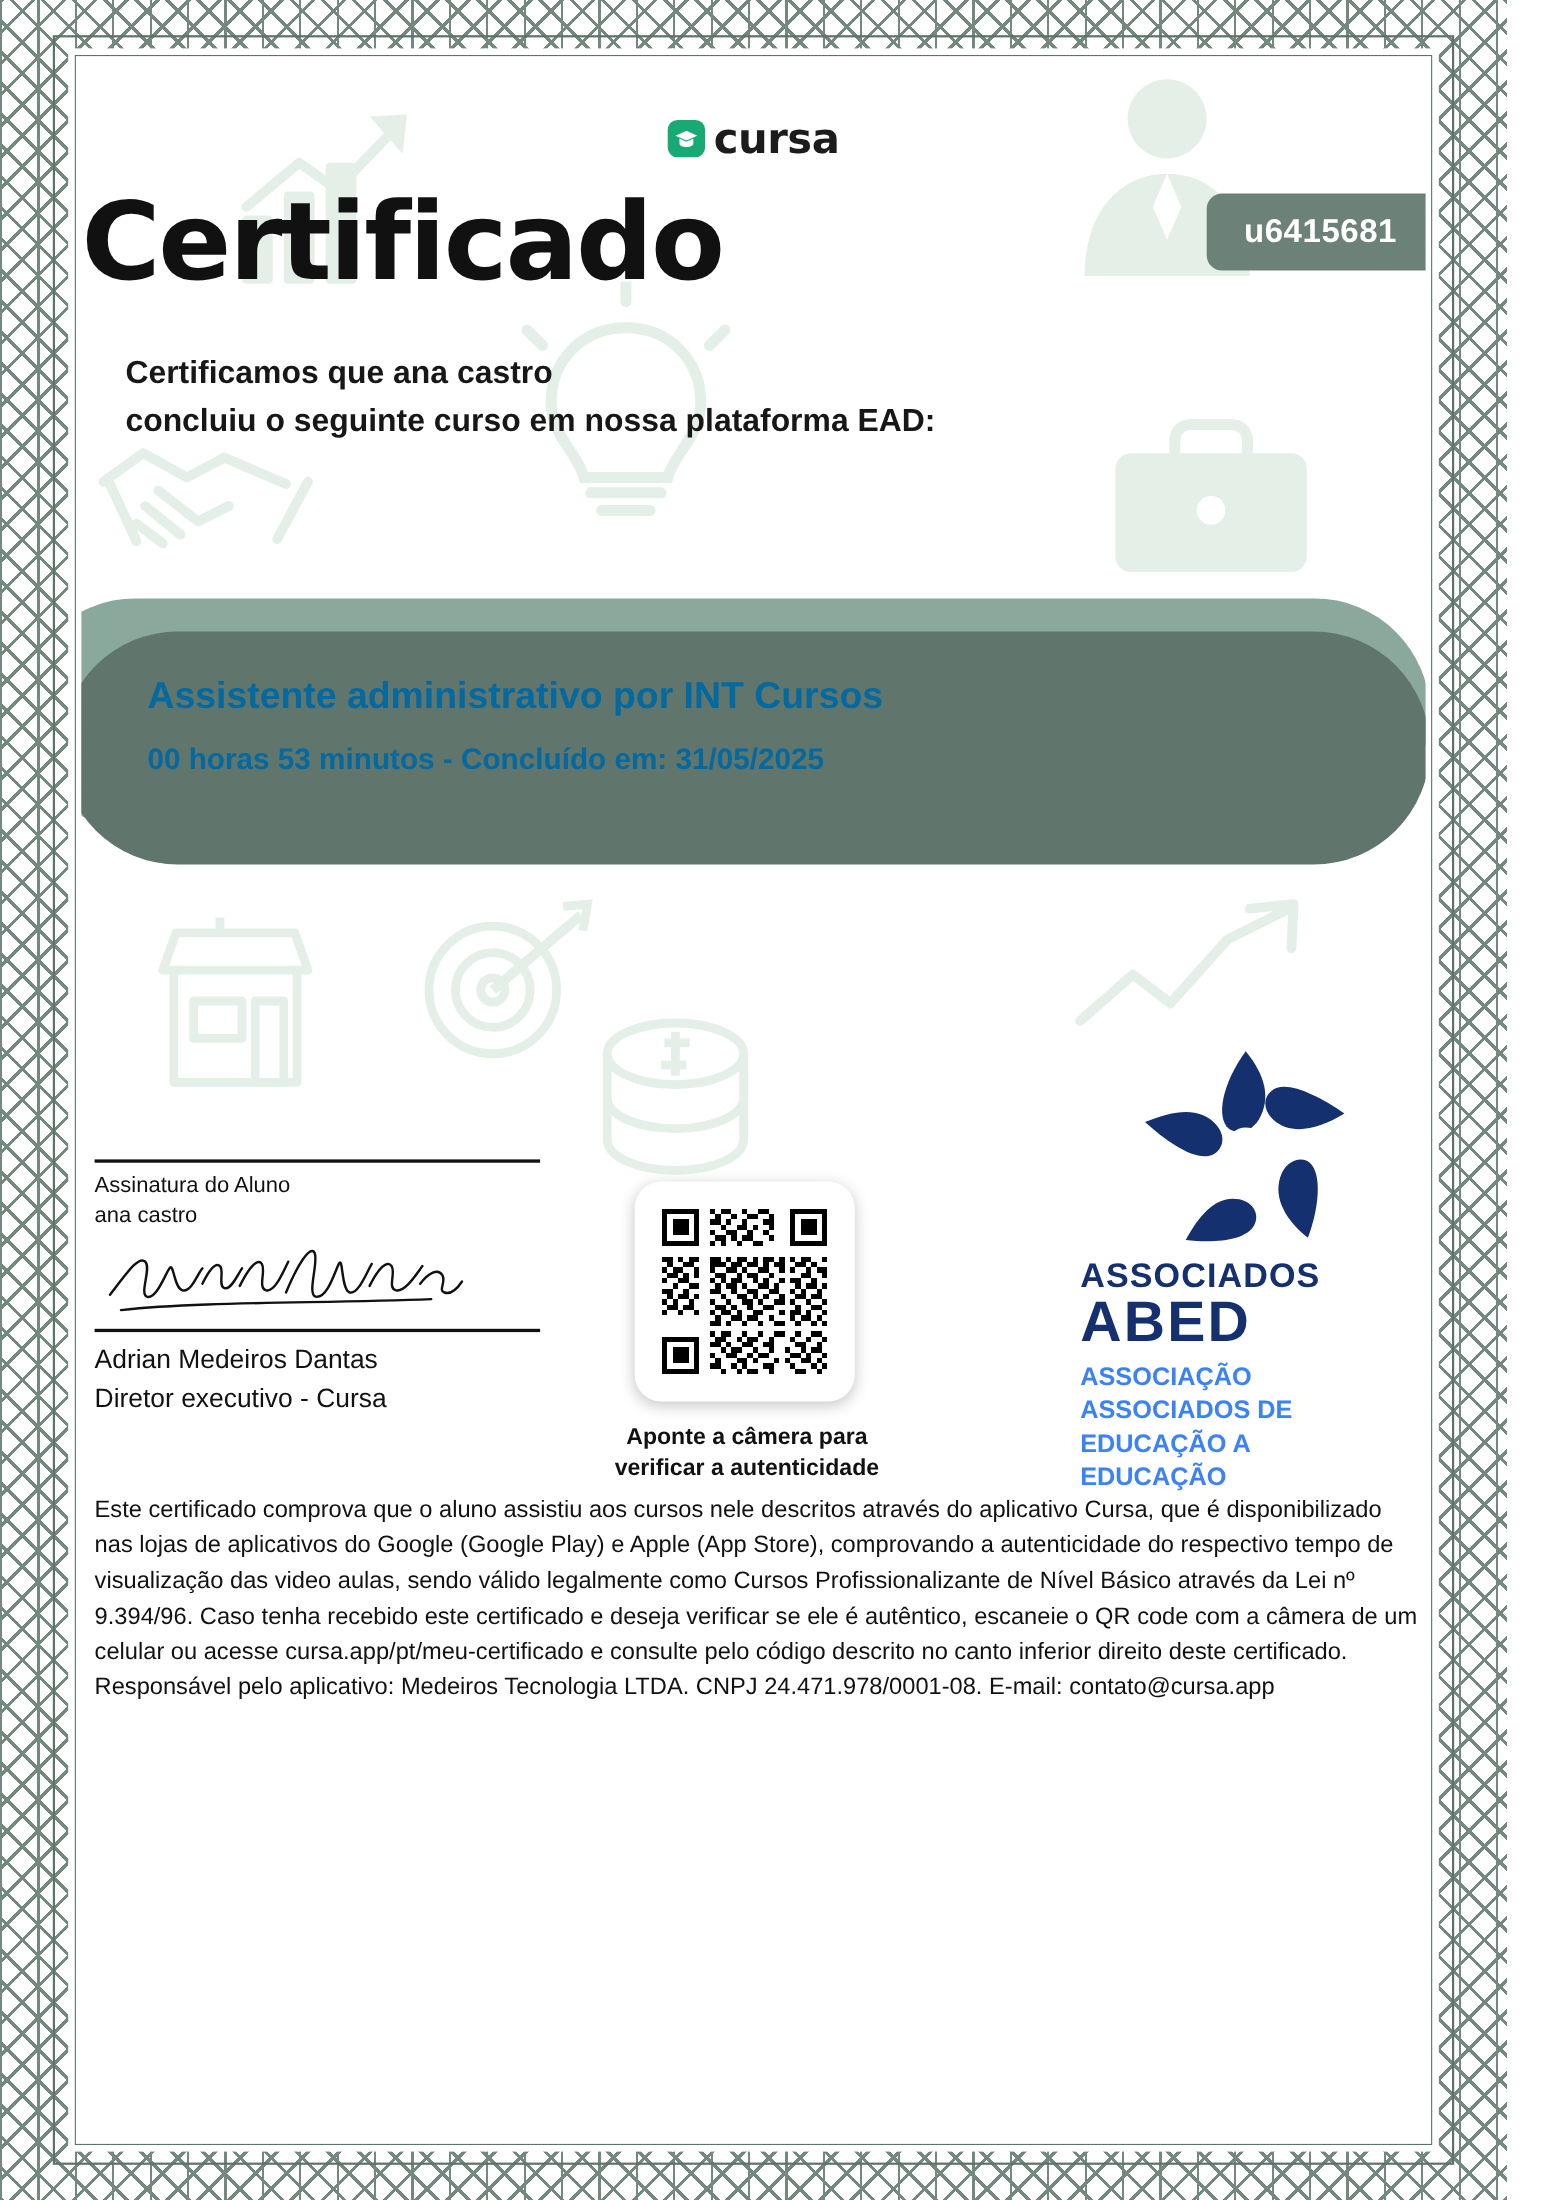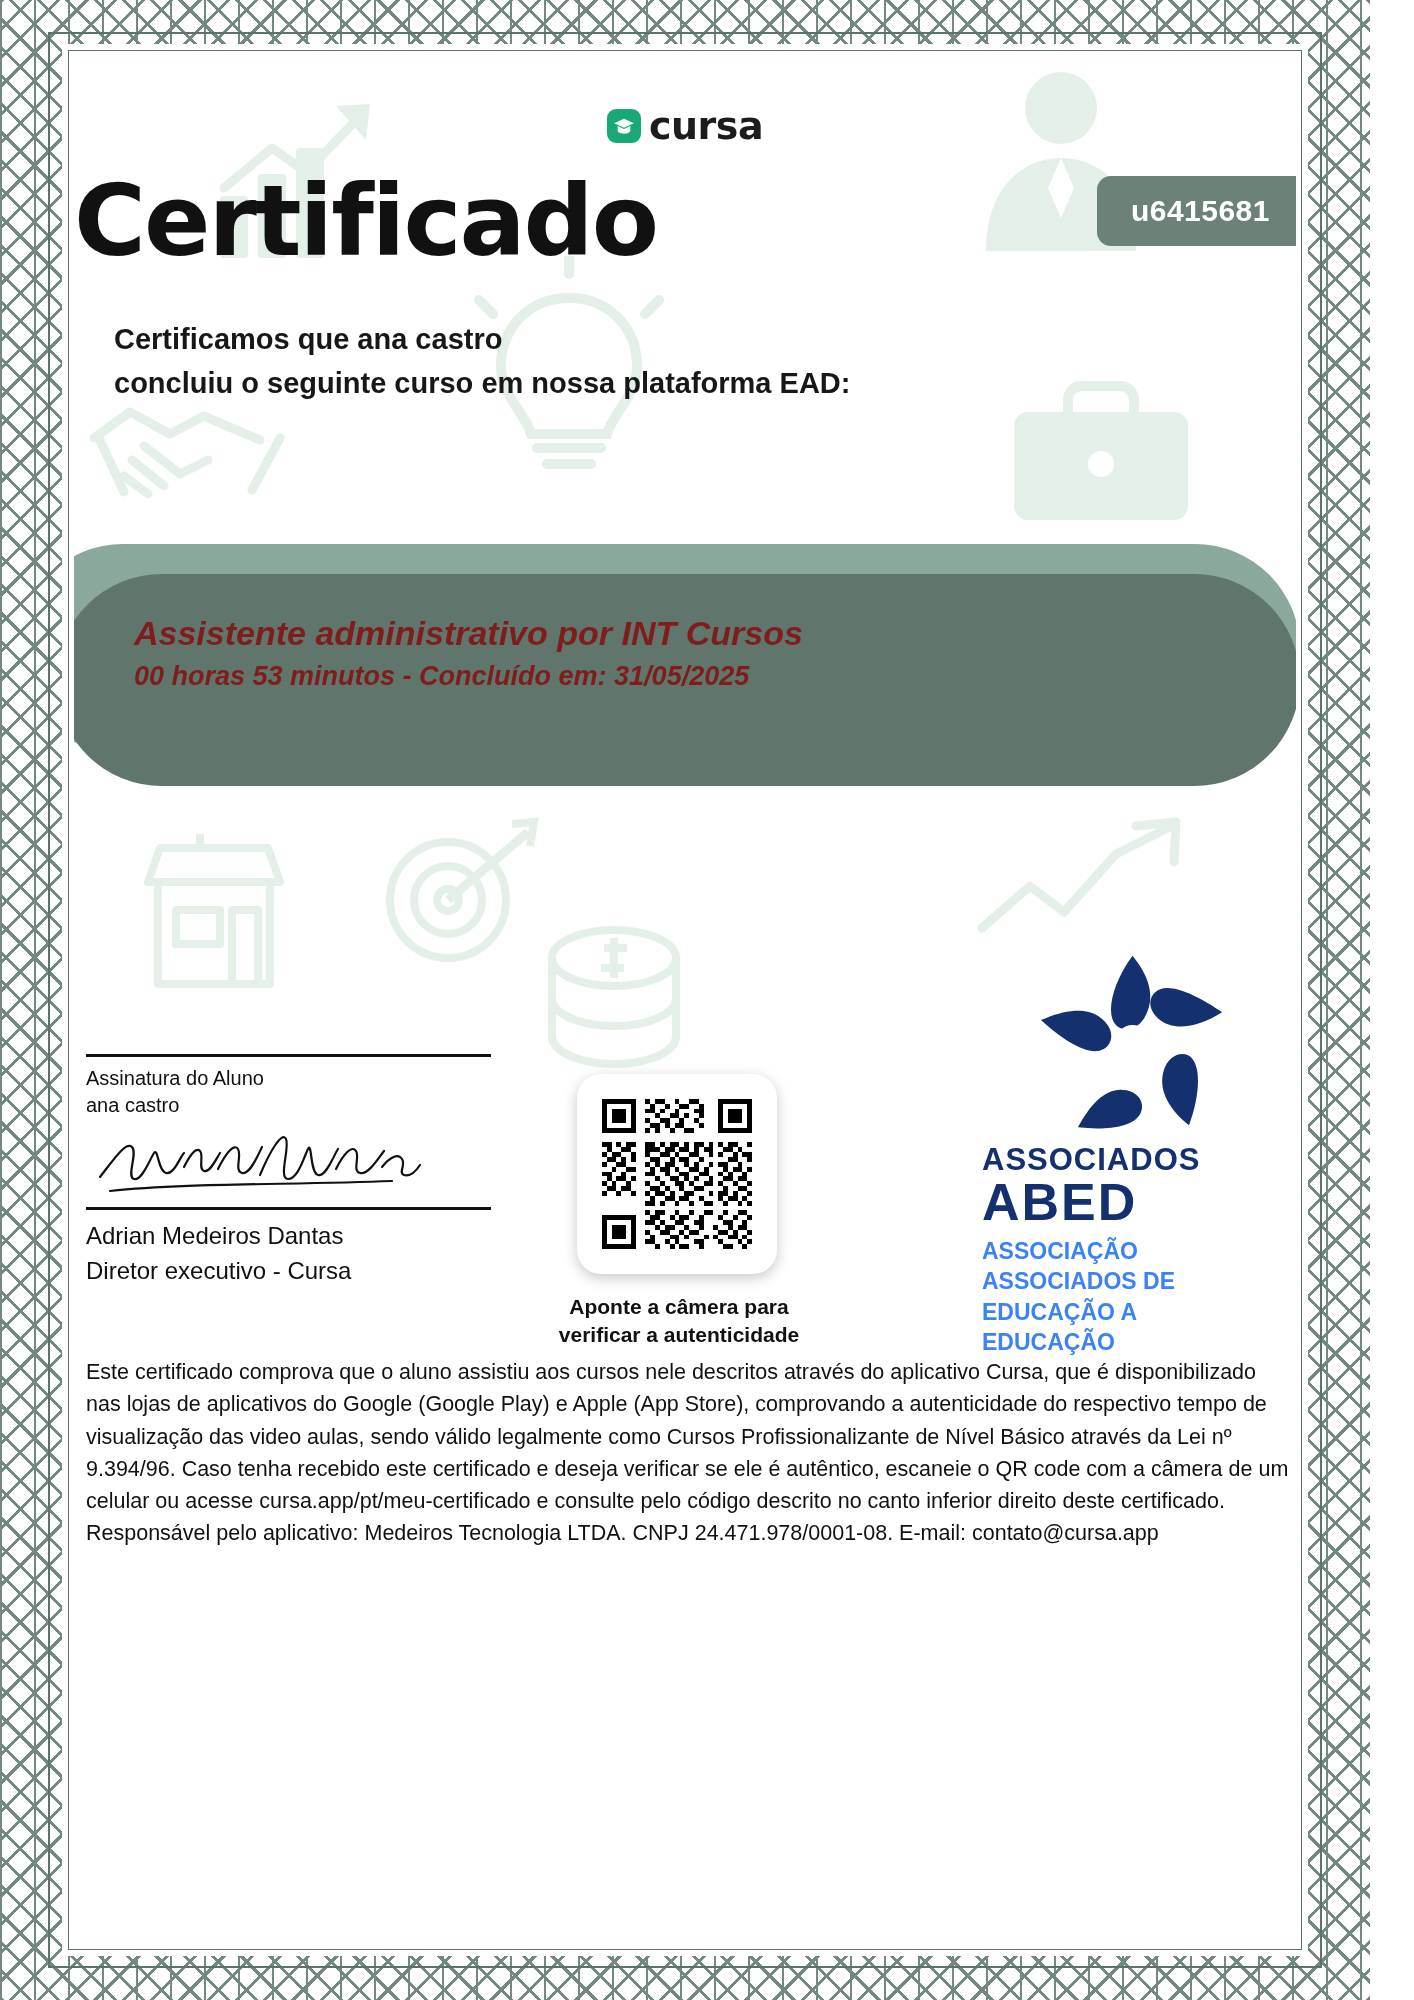--- a/index.html
+++ b/index.html
@@ -121,28 +121,27 @@
   }
   .banner-front {
     position: absolute;
     left: 38px; top: 30px; width: calc(100% - 38px); height: 212px;
     background: #60756c;
     border-radius: 110px;
   }
   .banner-text {
     position: absolute;
     left: 116px; top: 70px;
-    color: #7f1d1d;
-    font-style: italic;
+    color: #0369a1;
   }
   .course-name {
     font-size: 34px; font-weight: 700; letter-spacing: 0px;
   }
   .course-meta {
-    margin-top: 8px;
+    margin-top: 22px;
     font-size: 27px; font-weight: 700;
   }
 
   
   .sign-block { position: absolute; left: 12px; top: 998px; width: 420px; }
   .rule { height: 3px; background:#111; width: 405px; }
   .sign-label { font-size: 20px; color:#111; margin-top: 8px; line-height: 1.35; }
   .signature-img { height: 78px; margin: 4px 0 2px 6px; }
   .sign-names { font-size: 24px; color:#111; margin-top: 9px; line-height: 1.45; }
 

